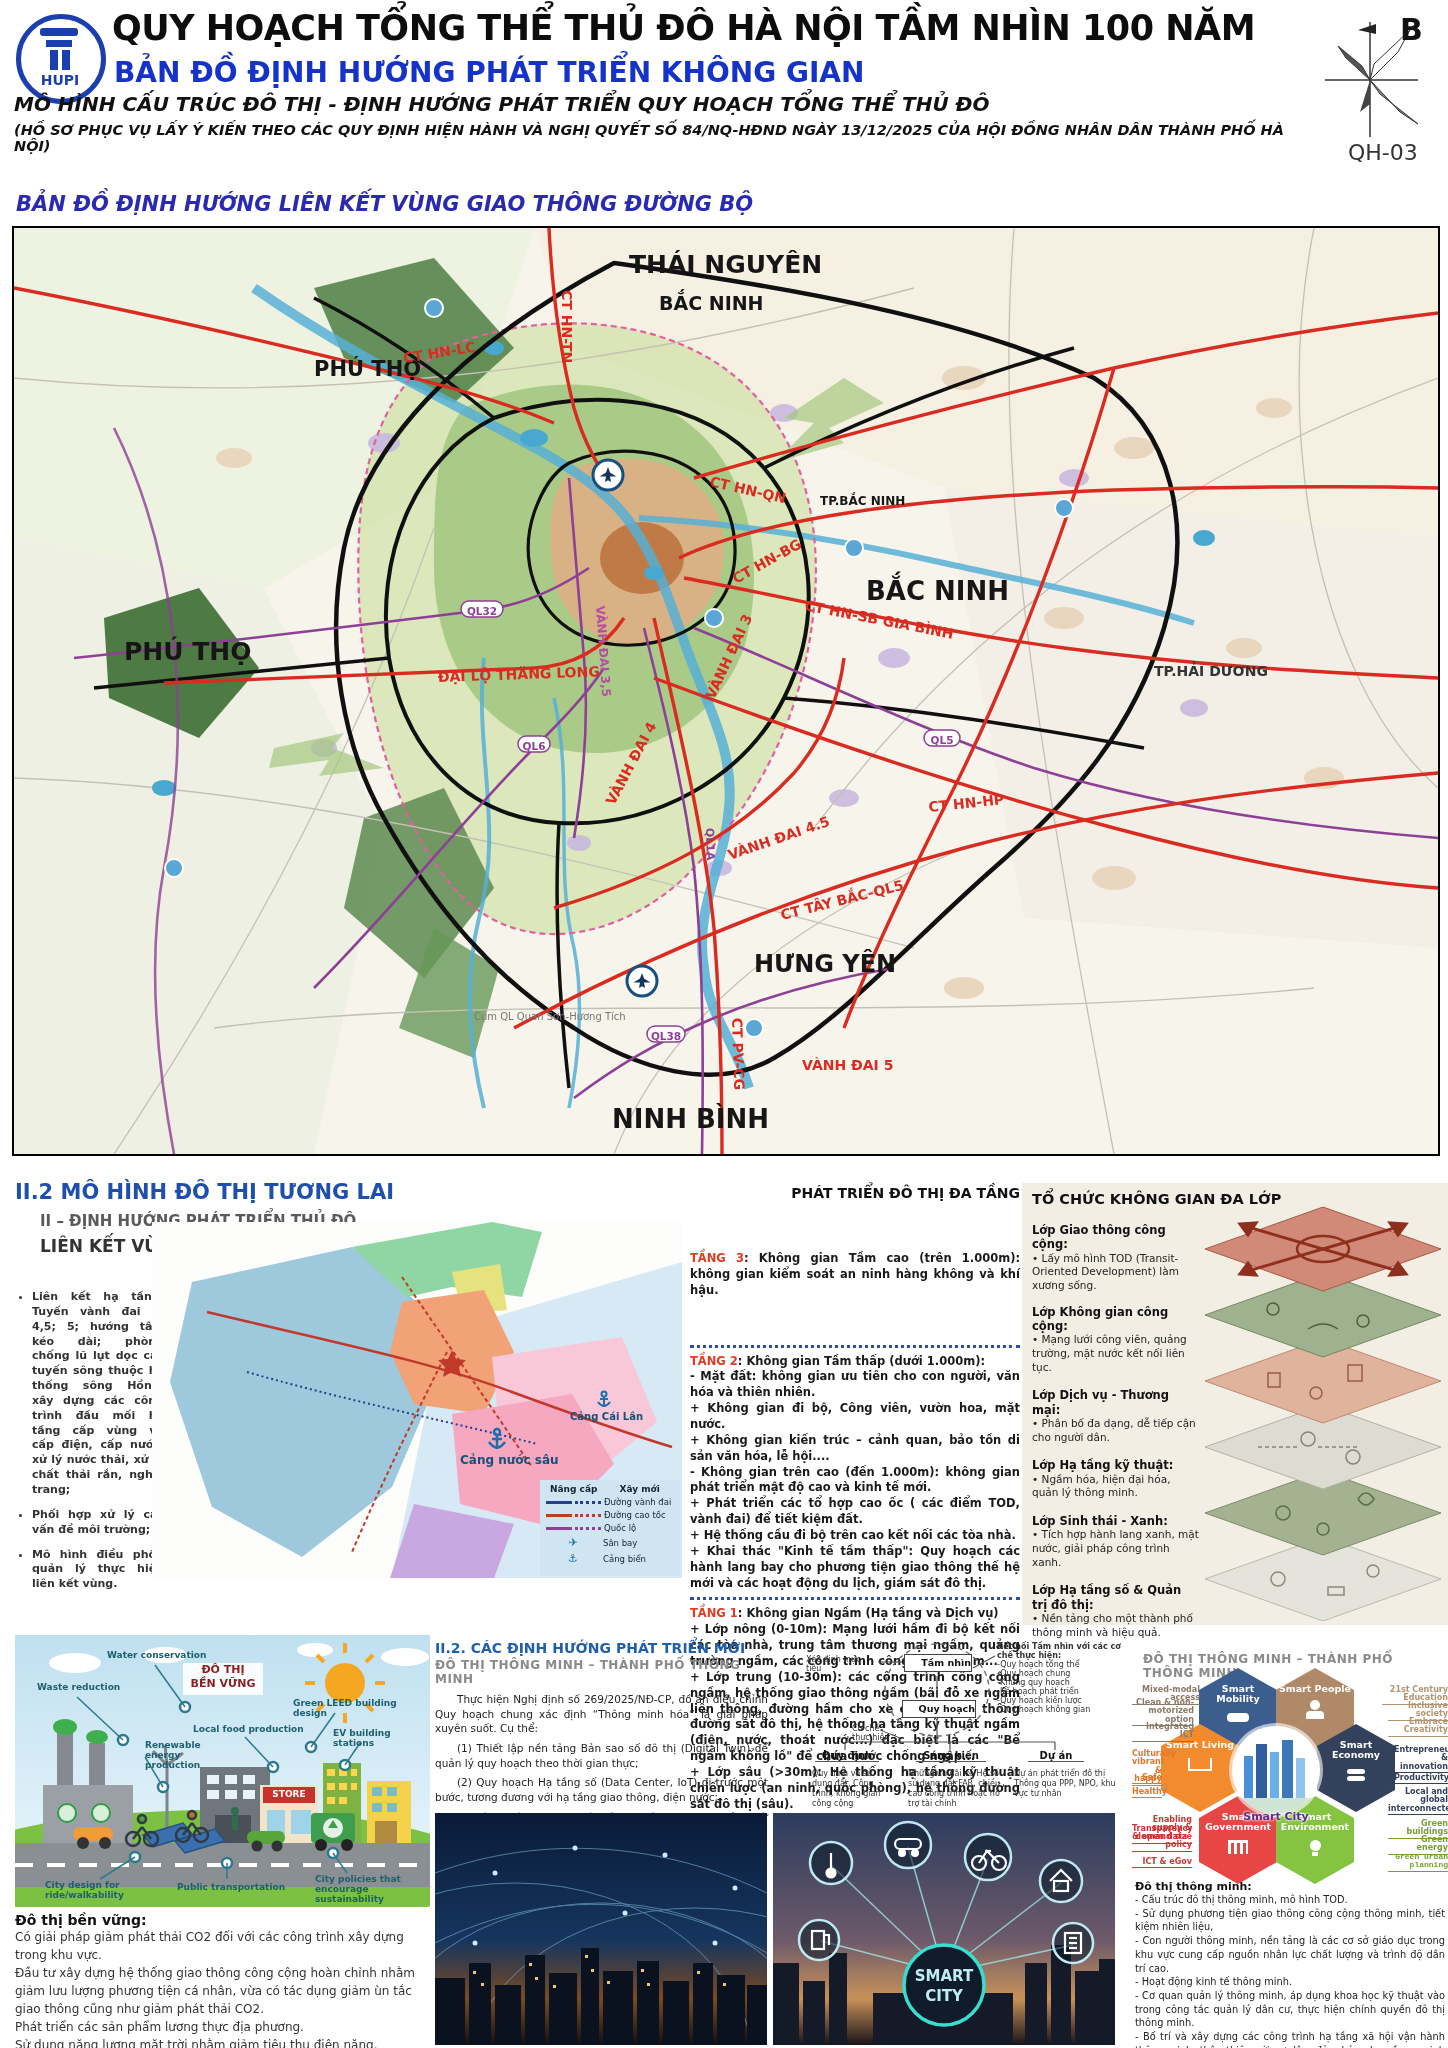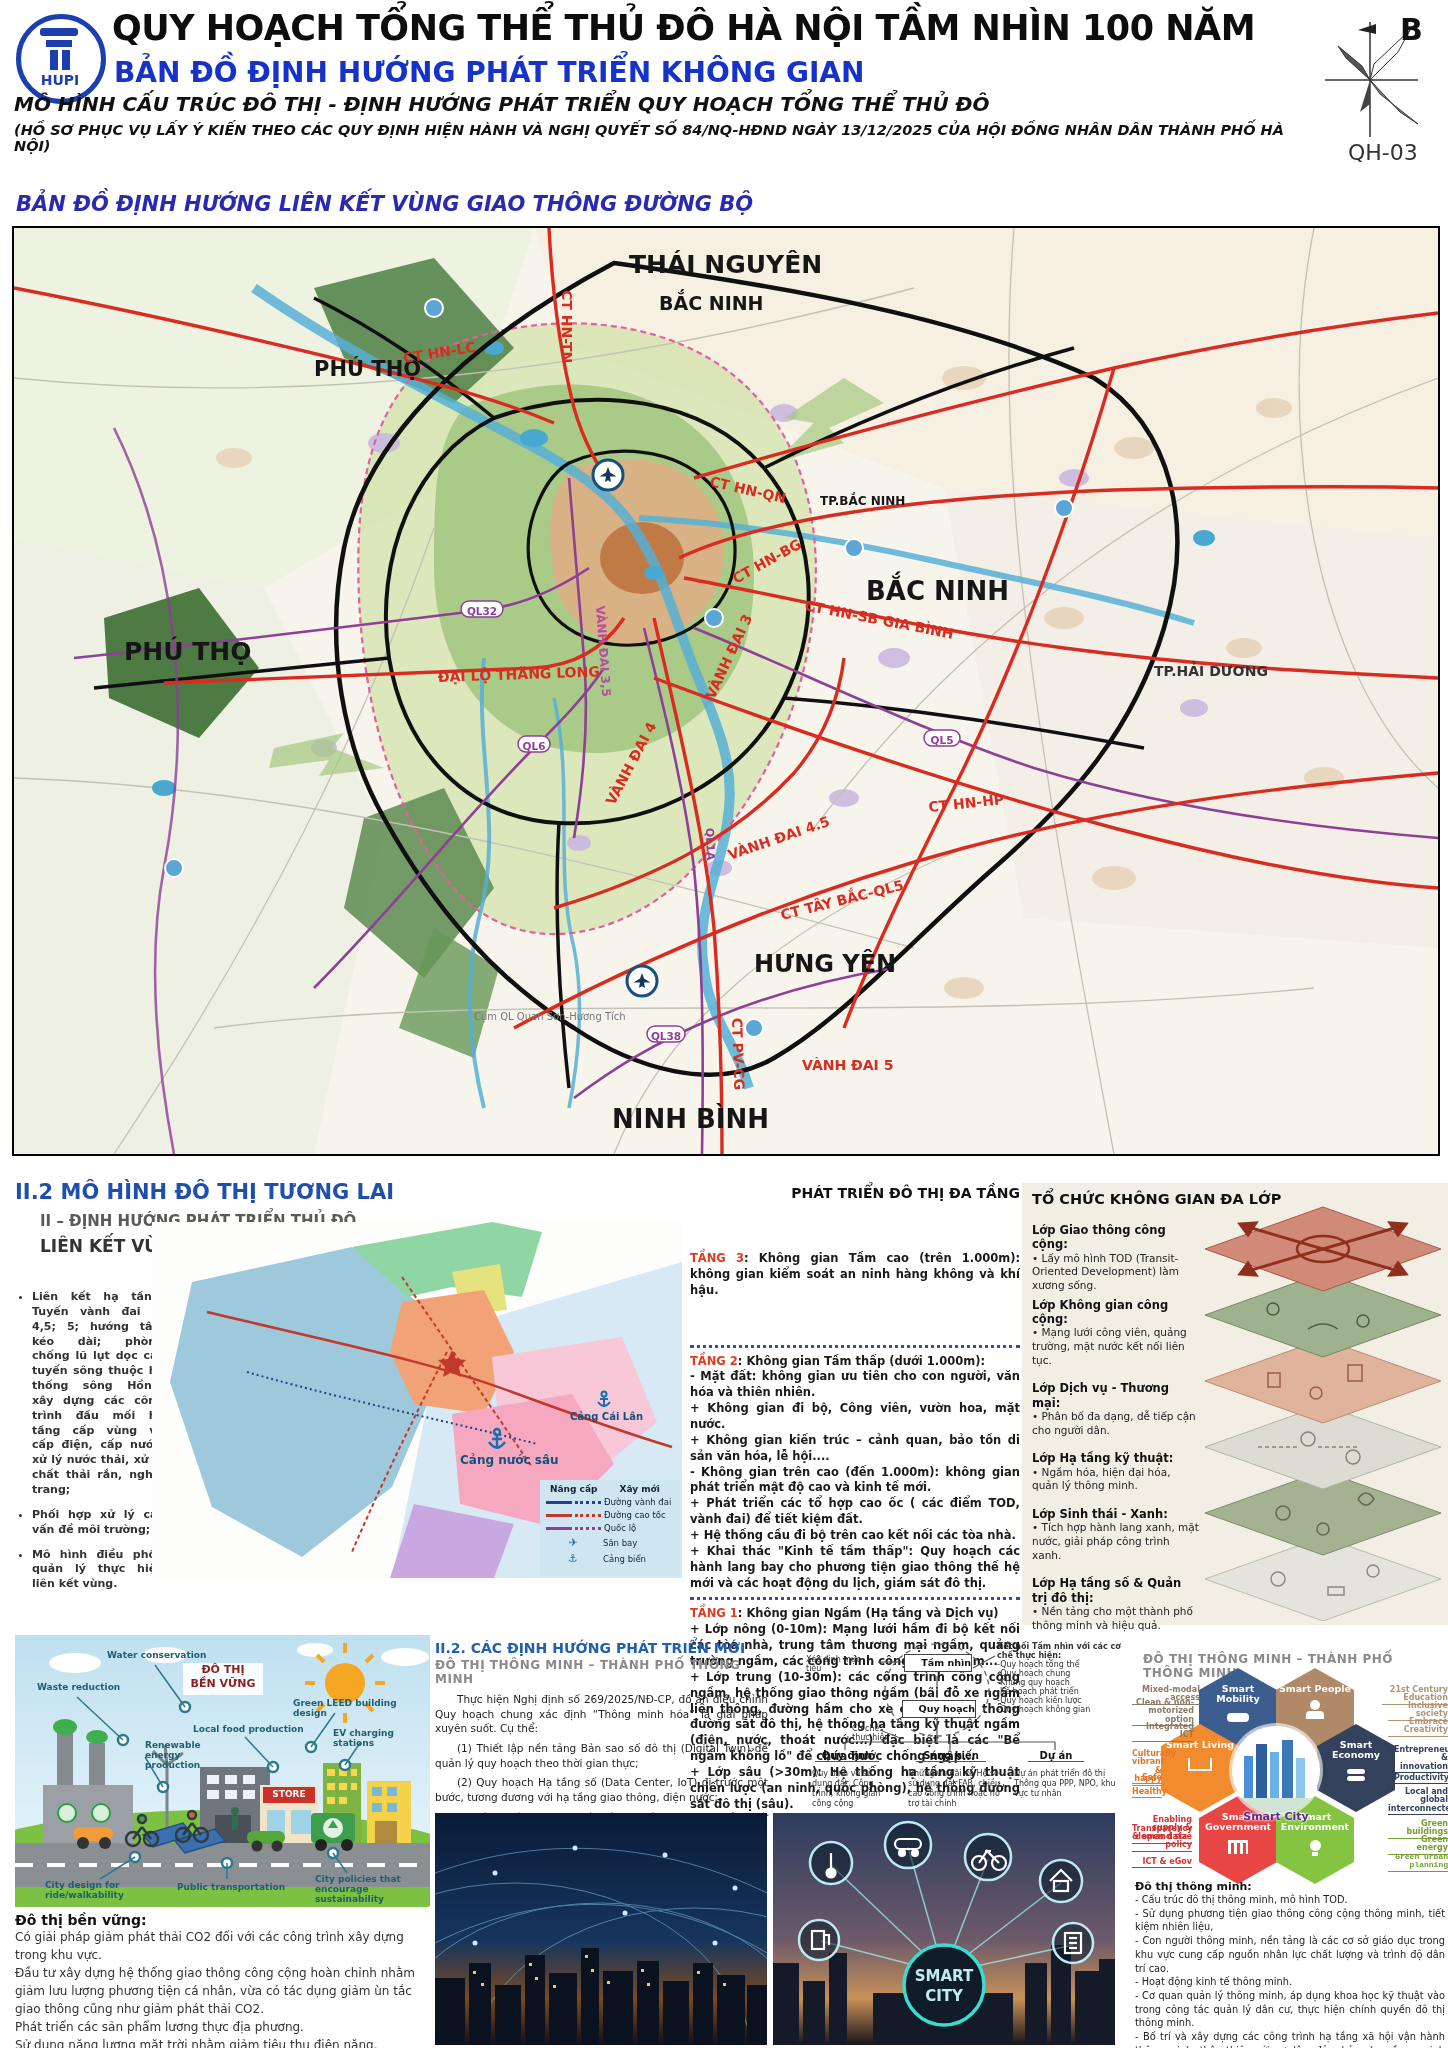--- a/index.html
+++ b/index.html
@@ -336,21 +336,21 @@
     <div class="dotsep" style="margin-top:6px;"></div>
     <div class="ms-p" style="margin-top:6px;"><span class="tlab">TẦNG 1</span><span>: Không gian Ngầm (Hạ tầng và Dịch vụ)</span></div>
     <div class="ms-p">+ Lớp nông (0-10m): Mạng lưới hầm đi bộ kết nối các tòa nhà, trung tâm thương mại ngầm, quảng trường ngầm, các công trình công cộng ngầm...</div>
     <div class="ms-p">+ Lớp trung (10-30m): các công trình công cộng ngầm, hệ thống giao thông ngầm (bãi đỗ xe ngầm liên thông, đường hầm cho xe cơ giới), hệ thống đường sắt đô thị, hệ thống hạ tầng kỹ thuật ngầm (điện, nước, thoát nước...) đặc biệt là các "Bể ngầm khổng lồ" để chứa nước chống ngập...</div>
     <div class="ms-p">+ Lớp sâu (&gt;30m): Hệ thống hạ tầng kỹ thuật chiến lược (an ninh, quốc phòng), hệ thống đường sắt đô thị (sâu).</div>
   </div>
 
   <div class="abs" style="left:1022px;top:1183px;width:426px;height:442px;background:#f3eee4;">
     <div class="abs" style="left:10px;top:8px;font-size:14.5px;font-weight:bold;color:#111;">TỔ CHỨC KHÔNG GIAN ĐA LỚP</div>
     <div class="abs" style="left:10px;top:40px;width:168px;">
-      <div style="margin-bottom:5px;">
+      <div style="margin-bottom:12px;">
           <div class="lay-head">Lớp Giao thông công cộng:</div>
           <div class="lay-body">• <span>Lấy mô hình TOD (Transit-Oriented Development) làm xương sống.</span></div>
         </div>
       <div style="margin-bottom:14px;">
           <div class="lay-head">Lớp Không gian công cộng:</div>
           <div class="lay-body">• <span>Mạng lưới công viên, quảng trường, mặt nước kết nối liên tục.</span></div>
         </div>
       <div style="margin-bottom:14px;">
           <div class="lay-head">Lớp Dịch vụ - Thương mại:</div>
           <div class="lay-body">• <span>Phân bố đa dạng, dễ tiếp cận cho người dân.</span></div>
@@ -571,21 +571,21 @@
     <div class="abs" style="left:168px;top:28px;width:80px;text-align:center;color:#8b1f1f;font-weight:bold;font-size:11px;line-height:1.3;">
       <div>ĐÔ THỊ</div>
         <div>BỀN VỮNG</div>
     </div>
     <div class="abs" style="left:250px;top:154px;width:48px;text-align:center;color:#fff;font-size:9px;font-weight:bold;">STORE</div>
     <div class="abs eco-lbl" style="left:92px;top:16px;">Water conservation</div>
     <div class="abs eco-lbl" style="left:22px;top:48px;">Waste reduction</div>
     <div class="abs eco-lbl" style="left:278px;top:64px;width:130px;">Green LEED building design</div>
     <div class="abs eco-lbl" style="left:178px;top:90px;">Local food production</div>
     <div class="abs eco-lbl" style="left:130px;top:106px;width:92px;">Renewable energy production</div>
-    <div class="abs eco-lbl" style="left:318px;top:94px;width:90px;">EV charging stations</div>
+    <div class="abs eco-lbl" style="left:318px;top:94px;width:90px;">EV building stations</div>
     <div class="abs eco-lbl" style="left:30px;top:246px;width:90px;">City design for ride/walkability</div>
     <div class="abs eco-lbl" style="left:162px;top:248px;">Public transportation</div>
     <div class="abs eco-lbl" style="left:300px;top:240px;width:110px;">City policies that encourage sustainability</div>
   </div>
   <div class="abs" style="left:15px;top:1912px;width:415px;">
     <div class="eco-head">Đô thị bền vững:</div>
     <div class="eco-lines">Có giải pháp giảm phát thải CO2 đối với các công trình xây dựng trong khu vực.</div>
     <div class="eco-lines">Đầu tư xây dựng hệ thống giao thông công cộng hoàn chỉnh nhằm giảm lưu lượng phương tiện cá nhân, vừa có tác dụng giảm ùn tắc giao thông cũng như giảm phát thải CO2.</div>
     <div class="eco-lines">Phát triển các sản phẩm lương thực địa phương.</div>
     <div class="eco-lines">Sử dụng năng lượng mặt trời nhằm giảm tiêu thụ điện năng.</div>

